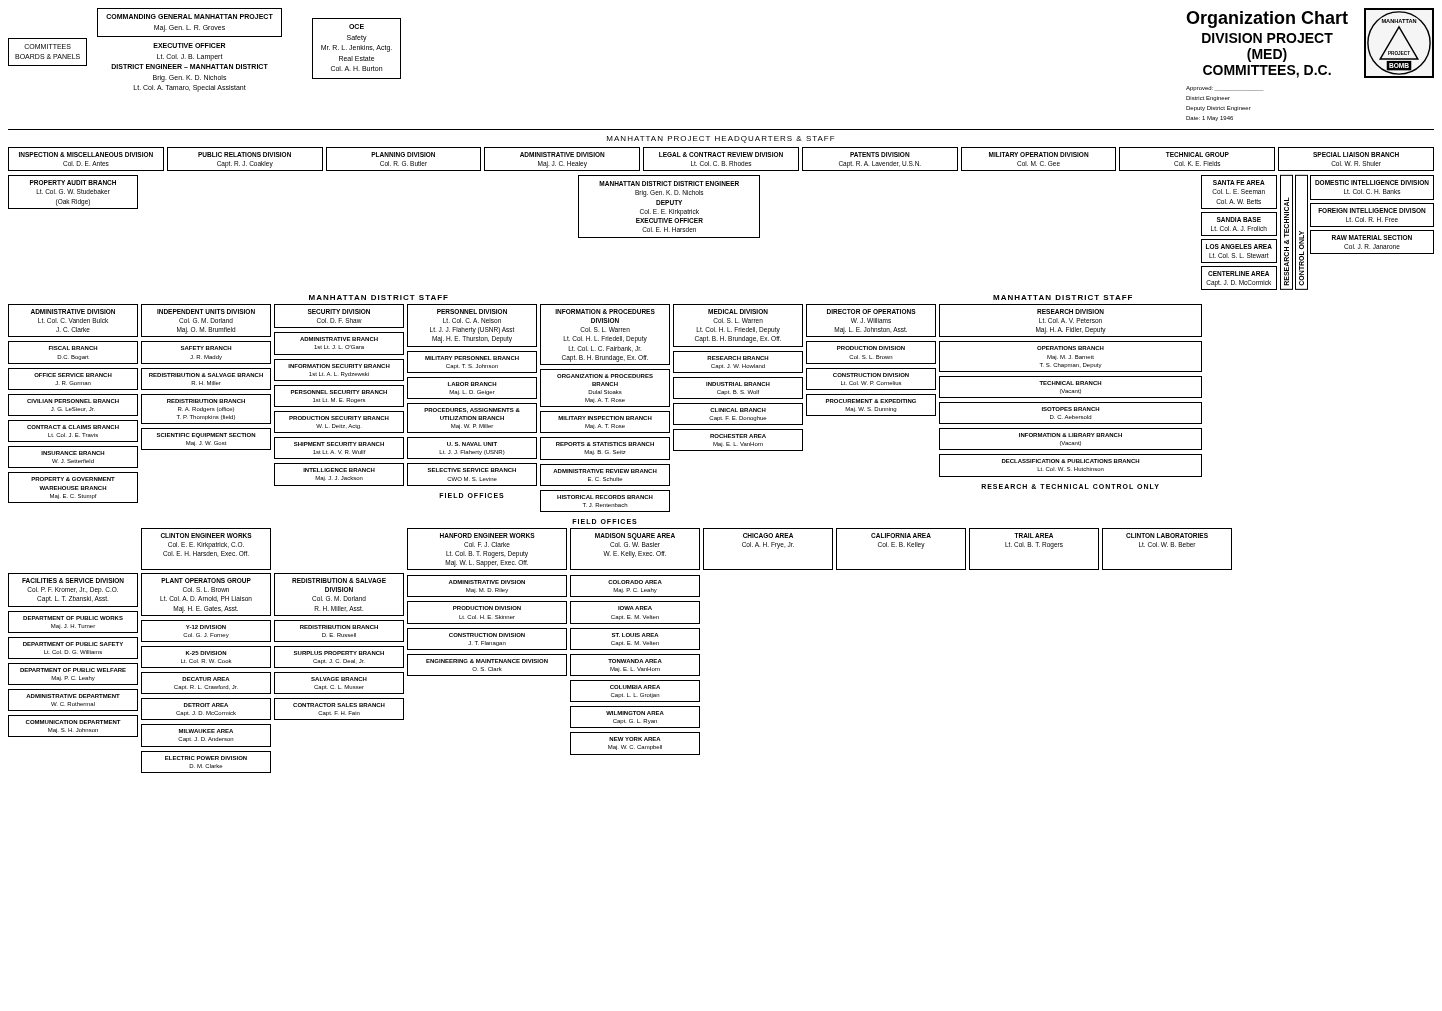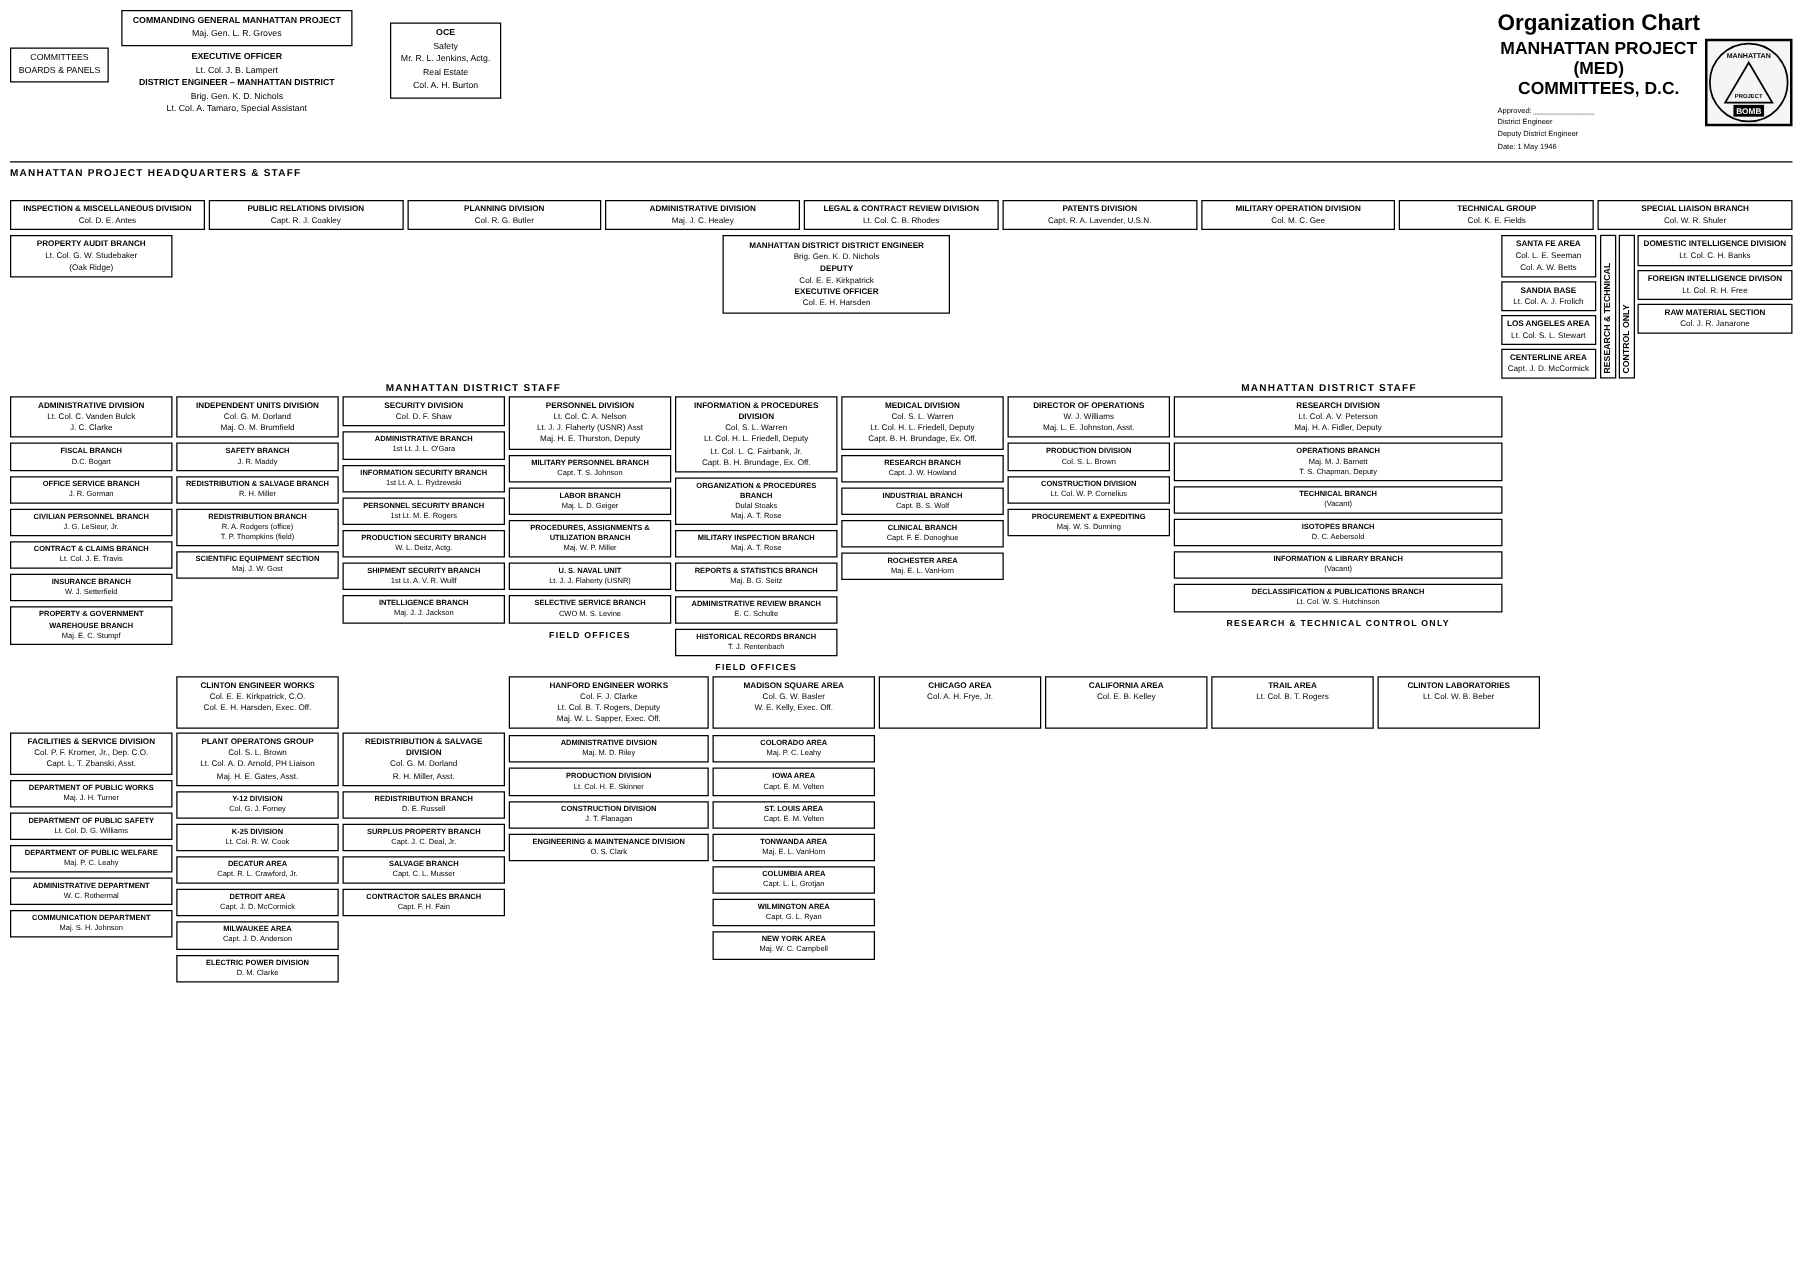--- a/index.html
+++ b/index.html
@@ -70,22 +70,22 @@
     .org-chart-subtitle {
       font-size: 14px;
       font-weight: bold;
     }
     .org-chart-location {
       font-size: 14px;
       font-weight: bold;
     }
     .header-logo-area {
       display: flex;
-      align-items: center;
-      gap: 4px;
+      align-items: flex-start;
+      gap: 16px;
     }
     .manhattan-logo {
       width: 70px;
       height: 70px;
       border: 2px solid #000;
       display: flex;
       align-items: center;
       justify-content: center;
       font-size: 6px;
       font-weight: bold;
@@ -96,23 +96,24 @@
     }
     .signature-area {
       font-size: 6px;
       text-align: left;
       line-height: 1.6;
       margin-top: 4px;
     }
 
     
     .section-label {
-      font-weight: bold;
+      text-align: center;
+      font-weight: normal;
       font-size: 8px;
-      margin: 4px 0 17px 0;
+      margin: 4px 0 4px 0;
       letter-spacing: 1px;
     }
 
     
     .org-box {
       border: 1px solid #000;
       padding: 2px 4px;
       text-align: center;
       font-size: 6.5px;
       line-height: 1.4;
@@ -165,21 +166,21 @@
         <span>Mr. R. L. Jenkins, Actg.</span><br>
         <span>Real Estate</span><br>
         <span>Col. A. H. Burton</span>
       </div>
     </div>
 
     <div class="header-right">
       <div class="header-logo-area">
         <div>
           <div class="org-chart-title">Organization Chart</div>
-          <div class="org-chart-subtitle">MANHATTAN PROJECT</div>
+          <div class="org-chart-subtitle">DIVISION PROJECT</div>
           <div class="org-chart-subtitle">(MED)</div>
           <div class="org-chart-location">COMMITTEES, D.C.</div>
           <div class="signature-area">
             <span>Approved:</span>
             <span style="font-style:italic; font-size:8px;"> ___________</span><br>
             <span>District Engineer</span><br>
             <span>Deputy District Engineer</span><br>
             <span>Date:</span>
             <span>1 May 1946</span>
           </div>

